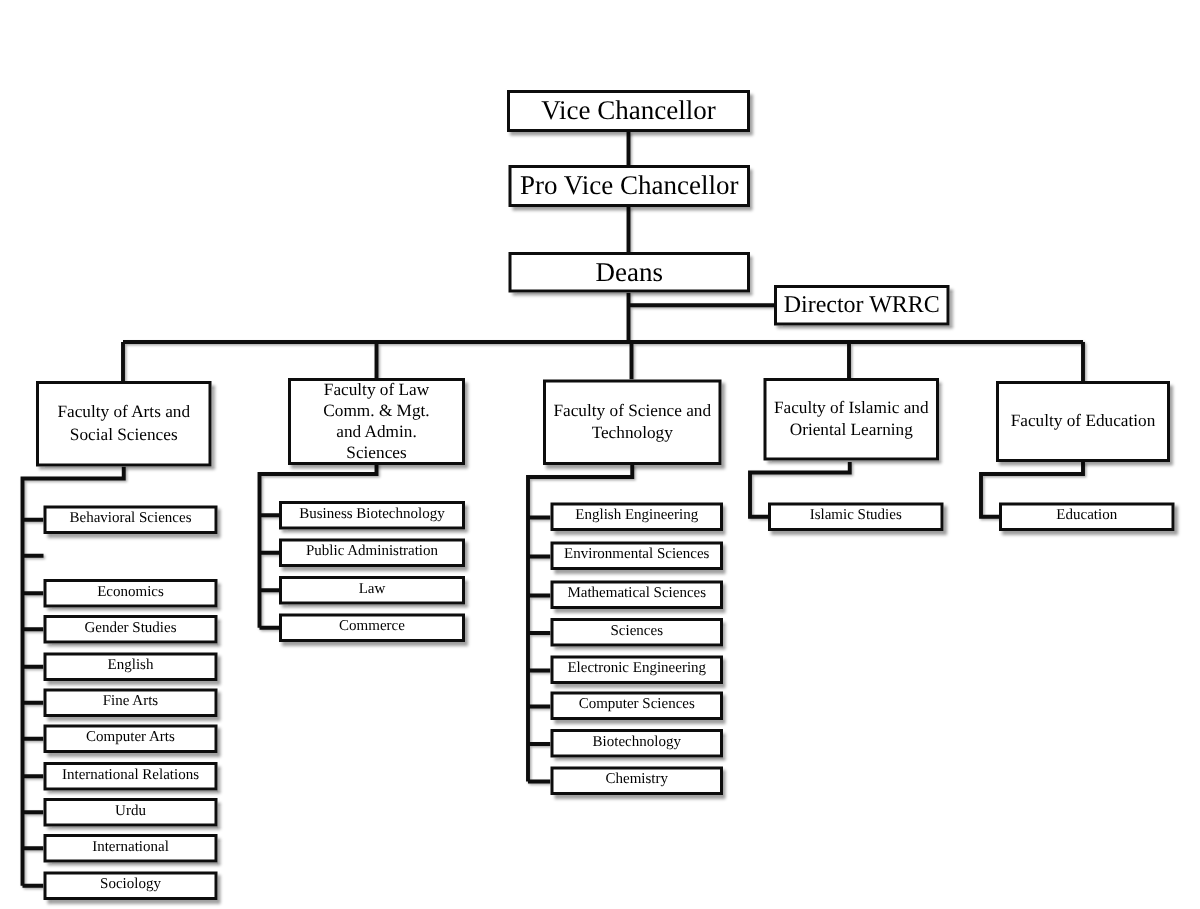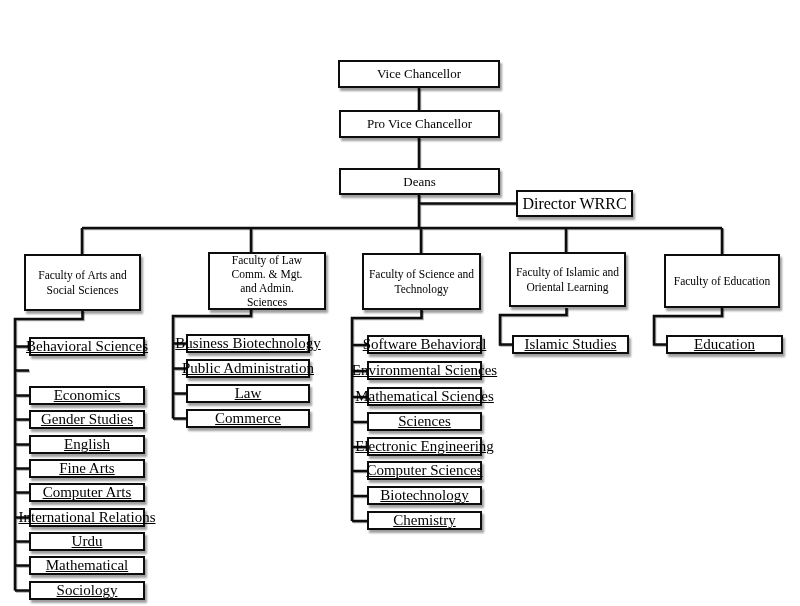--- a/index.html
+++ b/index.html
@@ -13,24 +13,24 @@
     filter:drop-shadow(1.5px 1.5px 0.6px rgba(0,0,0,0.33));}
   #connectors path{stroke:var(--line,#0d0d0d);stroke-width:2.6;fill:none;}
   .box{
     position:absolute;box-sizing:border-box;
     background:var(--box_fill,#fff);
     border:2px solid var(--box_border,#0d0d0d);
     display:flex;align-items:center;justify-content:center;
     text-align:center;line-height:1.22;
     box-shadow:2px 2.5px 2px rgba(0,0,0,0.38);
   }
-  .top{font-size:13px;}
+  .top{font-size:18px;}
   .fac{font-size:11.5px;padding:0 2px;}
-  .fac.narrow{padding:0 12px;margin-left:16px;}
-  .dept{font-size:15px;height:19px;white-space:nowrap;text-decoration:underline;}
+  .fac.narrow{padding:0 12px;}
+  .dept{font-size:10px;height:19px;white-space:nowrap;}
 </style>
 </head>
 <body>
 
 <div id="stage">
 
   <svg id="connectors" viewBox="0 0 800 606" aria-hidden="true">
     <path d="M419 88 V110 M419 138 V168 M419 195 V228 M419 203.5 H516"></path>
     <path d="M82 228 H722 M82 228 V254 M251 228 V252 M421 228 V253 M566 228 V252 M722 228 V254"></path>
     <path d="M82.5 311 V319 H15 V590.5 M15 346.5 H29 M15 370.5 H29 M15 395.5 H29 M15 419.5 H29 M15 444.5 H29 M15 468.5 H29 M15 492.5 H29 M15 517.5 H29 M15 541.5 H29 M15 565.5 H29 M15 590.5 H29"></path>
@@ -52,29 +52,29 @@
   <div class="box fac" style="left:664px;top:254px;width:116px;height:54px">Faculty of Education</div>
 
   <div class="box dept" style="left:29px;top:337px;width:116px">Behavioral Sciences</div>
   <div class="box dept" style="left:29px;top:386px;width:116px">Economics</div>
   <div class="box dept" style="left:29px;top:410px;width:116px">Gender Studies</div>
   <div class="box dept" style="left:29px;top:435px;width:116px">English</div>
   <div class="box dept" style="left:29px;top:459px;width:116px">Fine Arts</div>
   <div class="box dept" style="left:29px;top:483px;width:116px">Computer Arts</div>
   <div class="box dept" style="left:29px;top:508px;width:116px">International Relations</div>
   <div class="box dept" style="left:29px;top:532px;width:116px">Urdu</div>
-  <div class="box dept" style="left:29px;top:556px;width:116px">Mathematical</div>
+  <div class="box dept" style="left:29px;top:556px;width:116px">International</div>
   <div class="box dept" style="left:29px;top:581px;width:116px">Sociology</div>
 
   <div class="box dept" style="left:186px;top:334px;width:124px">Business Biotechnology</div>
   <div class="box dept" style="left:186px;top:359px;width:124px">Public Administration</div>
   <div class="box dept" style="left:186px;top:384px;width:124px">Law</div>
   <div class="box dept" style="left:186px;top:409px;width:124px">Commerce</div>
 
-  <div class="box dept" style="left:367px;top:335px;width:115px">Software Behavioral</div>
+  <div class="box dept" style="left:367px;top:335px;width:115px">English Engineering</div>
   <div class="box dept" style="left:367px;top:361px;width:115px">Environmental Sciences</div>
   <div class="box dept" style="left:367px;top:387px;width:115px">Mathematical Sciences</div>
   <div class="box dept" style="left:367px;top:412px;width:115px">Sciences</div>
   <div class="box dept" style="left:367px;top:437px;width:115px">Electronic Engineering</div>
   <div class="box dept" style="left:367px;top:461px;width:115px">Computer Sciences</div>
   <div class="box dept" style="left:367px;top:486px;width:115px">Biotechnology</div>
   <div class="box dept" style="left:367px;top:511px;width:115px">Chemistry</div>
 
   <div class="box dept" style="left:512px;top:335px;width:117px">Islamic Studies</div>
 

